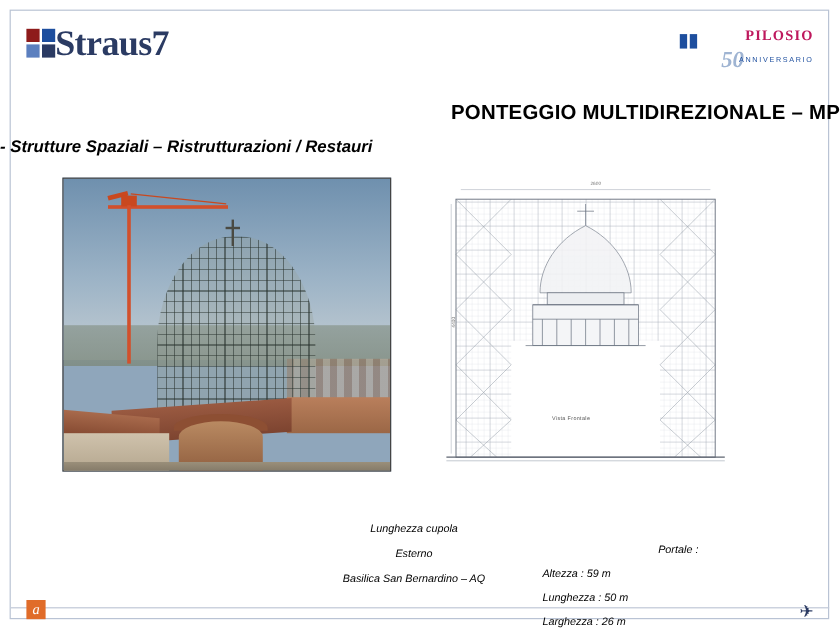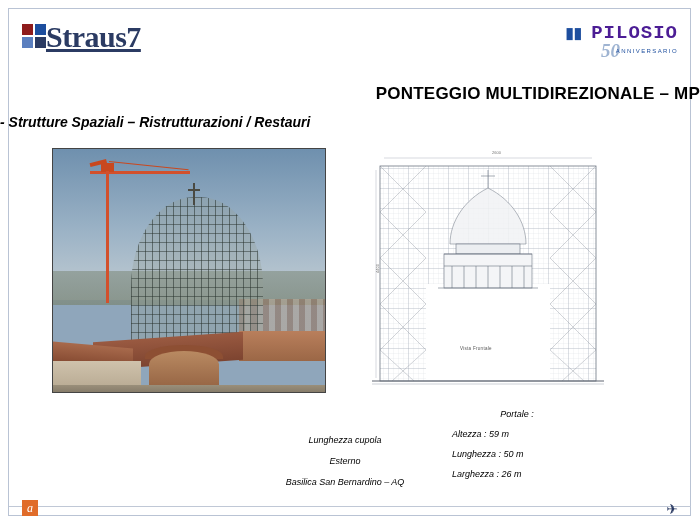--- a/index.html
+++ b/index.html
@@ -47,39 +47,38 @@
   }
   .straus-text {
     position: absolute;
     left: 24px;
     top: -2px;
     font-family: "Liberation Serif", serif;
     font-size: 30px;
     font-weight: bold;
     color: #2b3b63;
     letter-spacing: -0.5px;
-    text-decoration: underline;
   }
 
   
   .pilosio-logo {
     position: absolute;
     right: 22px;
     top: 22px;
     width: 130px;
     height: 40px;
     text-align: right;
   }
   .pilosio-name {
     position: absolute;
     right: 0; top: 0px;
-    font-family: Liberation Mono, monospace;
-    font-size: 19px;
-    font-weight: bold;
-    color: #4c1d95;
+    font-family: Liberation Serif, serif;
+    font-size: 12px;
+    font-weight: bold;
+    color: #be185d;
     letter-spacing: 1px;
   }
   .pilosio-mark {
     position: absolute;
     right: 96px; top: 2px;
     font-size: 15px;
     color: #1d4e9e;
     font-weight: bold;
   }
   .pilosio-50 {
@@ -275,21 +274,21 @@
   .txt-mid {
     position: absolute;
     left: 452px;
     top: 404px;
     width: 130px;
     font-size: 9px;
     font-style: italic;
     color: #000;
     line-height: 20px;
   }
-  .txt-mid .head { text-align: center; }
+  .txt-mid .head { text-align: right; margin-top: 44px; }
   .txt-right {
     position: absolute;
     left: 576px;
     top: 414px;
     width: 110px;
     text-align: center;
     font-size: 9.5px;
     color: #000;
     line-height: 21px;
   }

